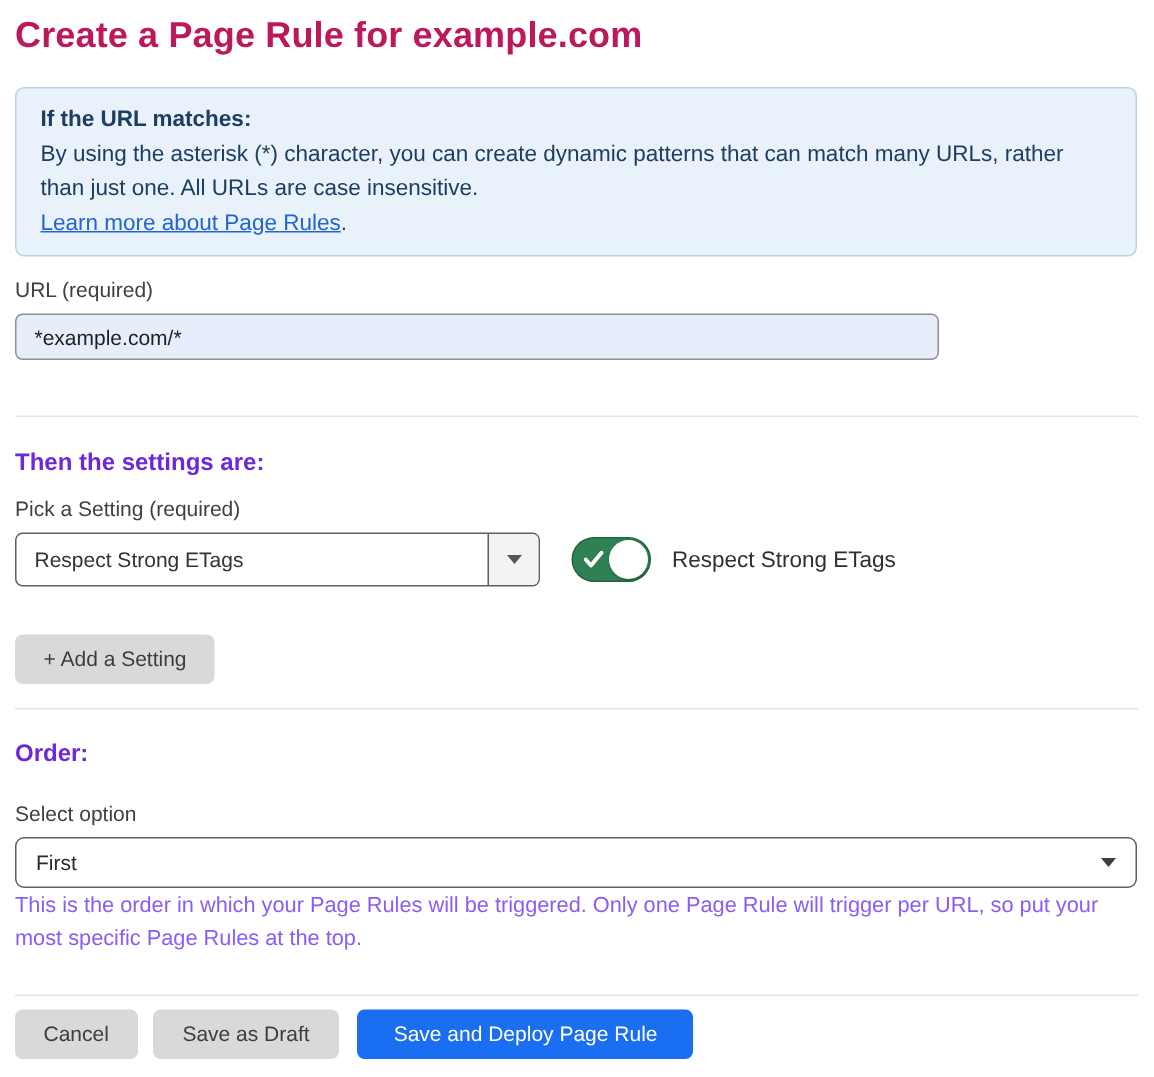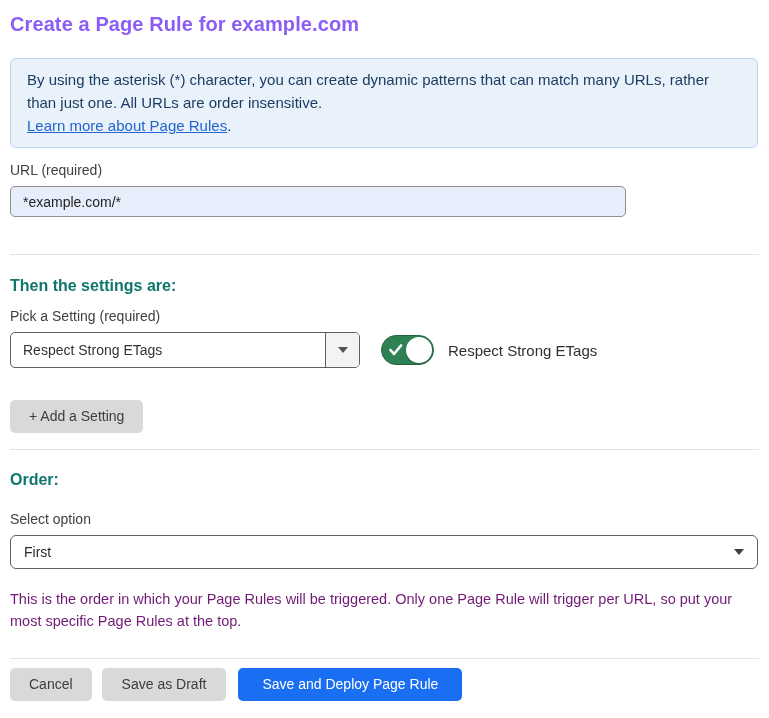--- a/index.html
+++ b/index.html
@@ -6,23 +6,23 @@
   html, body {
     width: 769px; height: 718px;
     background: #ffffff;
     font-family: "Liberation Sans", "DejaVu Sans", sans-serif;
     color: #2f2f2f;
     overflow: hidden;
   }
   .page { padding: 11px 10px 0 10px; width: 769px; }
 
   .page-title {
-    font-size: 20px;
+    font-size: 24px;
     font-weight: 700;
-    color: #8b5cf6;
+    color: #be185d;
     line-height: 26px;
     letter-spacing: 0.1px;
   }
 
   
   .info-box {
     margin-top: 21px;
     width: 748px;
     background: #e9f1fb;
     border: 1px solid #b9d2ec;
@@ -68,21 +68,21 @@
     height: 0;
     width: 749px;
   }
   .divider-1 { margin-top: 37px; }
   .divider-2 { margin-top: 16px; }
   .divider-3 { margin-top: 26px; }
 
   .section-heading {
     font-size: 16px;
     font-weight: 700;
-    color: #0f766e;
+    color: #6d28d9;
     line-height: 19px;
   }
   .settings-heading { margin-top: 21px; }
   .pick-label { margin-top: 13px; }
 
   
   .setting-row {
     margin-top: 7px;
     display: flex;
     align-items: center;
@@ -190,25 +190,25 @@
   }
   .order-select .value { font-size: 14px; color: #2b2b2b; }
   .order-select .tri-down {
     border-left-width: 5px;
     border-right-width: 5px;
     border-top-width: 6px;
     border-top-color: #3d3d3d;
   }
 
   .help-text {
-    margin-top: 19px;
+    margin-top: 1px;
     width: 748px;
     font-size: 14.5px;
     line-height: 22px;
-    color: #701a75;
+    color: #8b5cf6;
   }
 
   .actions {
     margin-top: 9px;
     display: flex;
     align-items: center;
   }
   .cancel-btn { padding: 0 19px; }
   .save-draft-btn { padding: 0 20px; margin-left: 10px; }
   .save-deploy-btn {
@@ -219,21 +219,22 @@
   }
 </style>
 </head>
 <body>
 
 <div class="page">
 
   <h1 class="page-title">Create a Page Rule for example.com</h1>
 
   <div class="info-box">
-    <div class="info-body">By using the asterisk (*) character, you can create dynamic patterns that can match many URLs, rather than just one. All URLs are order insensitive.</div>
+    <div class="info-heading">If the URL matches:</div>
+    <div class="info-body">By using the asterisk (*) character, you can create dynamic patterns that can match many URLs, rather than just one. All URLs are case insensitive.</div>
     <div class="info-link-line"><a>Learn more about Page Rules</a><span class="info-link-suffix">.</span></div>
   </div>
 
   <div class="field-label url-label">URL (required)</div>
   <input class="url-input" type="text" value="*example.com/*" style="">
 
   <hr class="divider divider-1">
 
   <div class="section-heading settings-heading">Then the settings are:</div>
 

